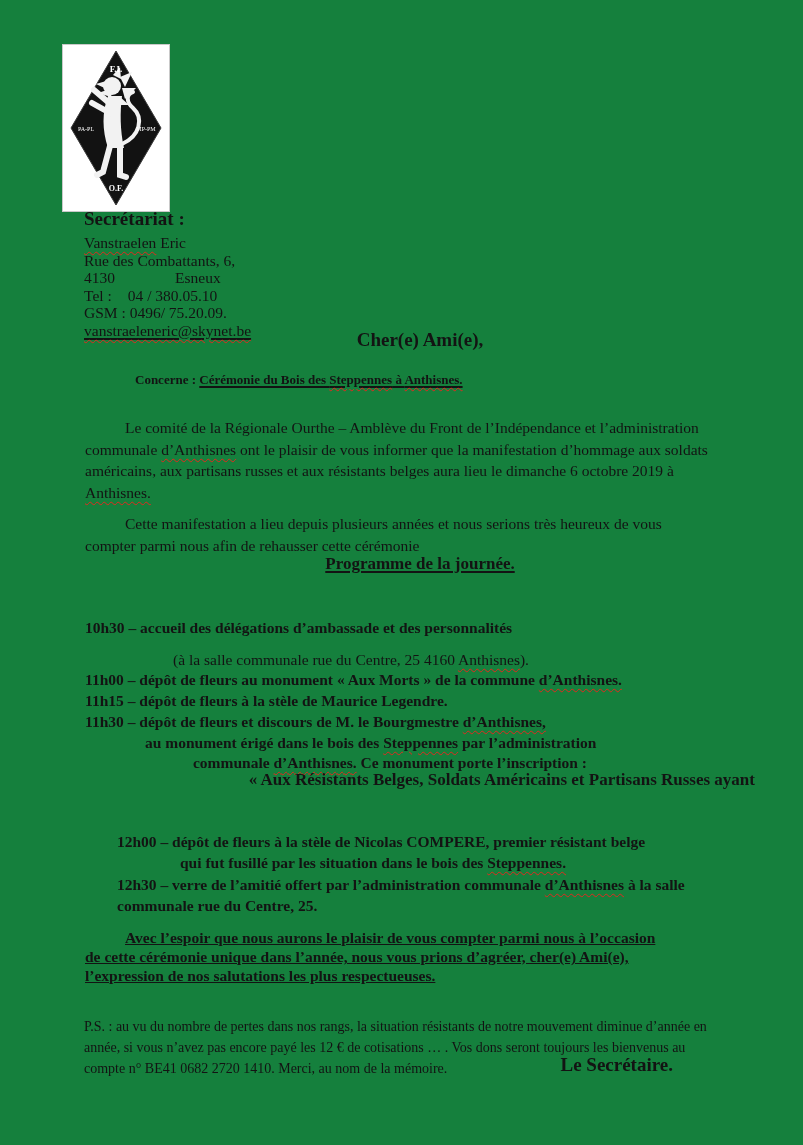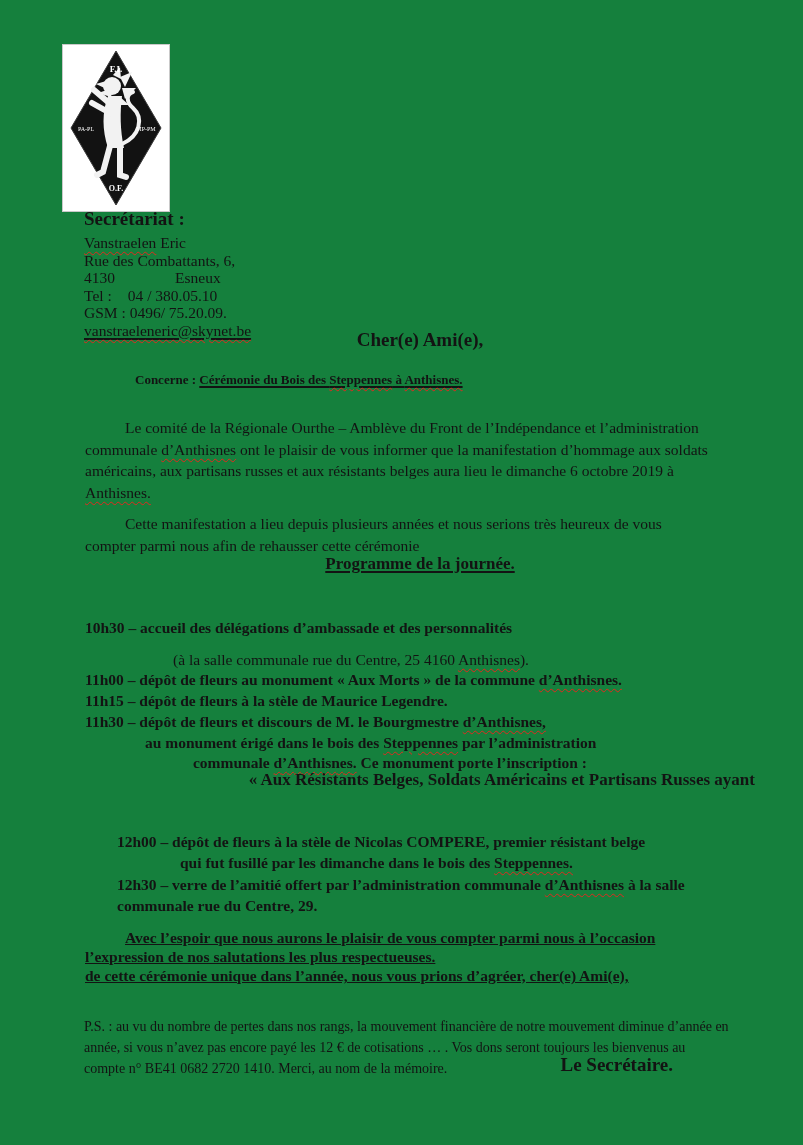--- a/index.html
+++ b/index.html
@@ -120,32 +120,32 @@
     <div class="ln sub2"><span>au monument érigé dans le bois des </span><span class="sq">Steppennes</span><span> par l’administration</span></div>
     <div class="ln sub3"><span>communale </span><span class="sq">d’Anthisnes.</span><span> Ce monument porte l’inscription :</span></div>
   </div>
 
   <div class="blk inscription">
     <div class="ln">« Aux Résistants Belges, Soldats Américains et Partisans Russes ayant</div>
   </div>
 
   <div class="blk program2">
     <div class="ln">12h00 – dépôt de fleurs à la stèle de Nicolas COMPERE, premier résistant belge</div>
-    <div class="ln sub1"><span>qui fut fusillé par les dimanche dans le bois des </span><span class="sq">Steppennes.</span></div>
+    <div class="ln sub1"><span>qui fut fusillé par les situation dans le bois des </span><span class="sq">Steppennes.</span></div>
     <div class="ln"><span>12h30 – verre de l’amitié offert par l’administration communale </span><span class="sq">d’Anthisnes</span><span> à la salle</span></div>
-    <div class="ln">communale rue du Centre, 29.</div>
+    <div class="ln">communale rue du Centre, 25.</div>
   </div>
 
   <div class="blk closing">
     <div class="ln ind40">Avec l’espoir que nous aurons le plaisir de vous compter parmi nous à l’occasion</div>
+    <div class="ln">de cette cérémonie unique dans l’année, nous vous prions d’agréer, cher(e) Ami(e),</div>
     <div class="ln">l’expression de nos salutations les plus respectueuses.</div>
-    <div class="ln">de cette cérémonie unique dans l’année, nous vous prions d’agréer, cher(e) Ami(e),</div>
   </div>
 
   <div class="blk signature">Le Secrétaire.</div>
 
   <div class="blk postscript">
-    <div class="ln">P.S. : au vu du nombre de pertes dans nos rangs, la mouvement financière de notre mouvement diminue d’année en</div>
+    <div class="ln">P.S. : au vu du nombre de pertes dans nos rangs, la situation résistants de notre mouvement diminue d’année en</div>
     <div class="ln">année, si vous n’avez pas encore payé les 12 € de cotisations … . Vos dons seront toujours les bienvenus au</div>
     <div class="ln">compte n° BE41 0682 2720 1410. Merci, au nom de la mémoire.</div>
   </div>
 
 </div>
 
 </body></html>

